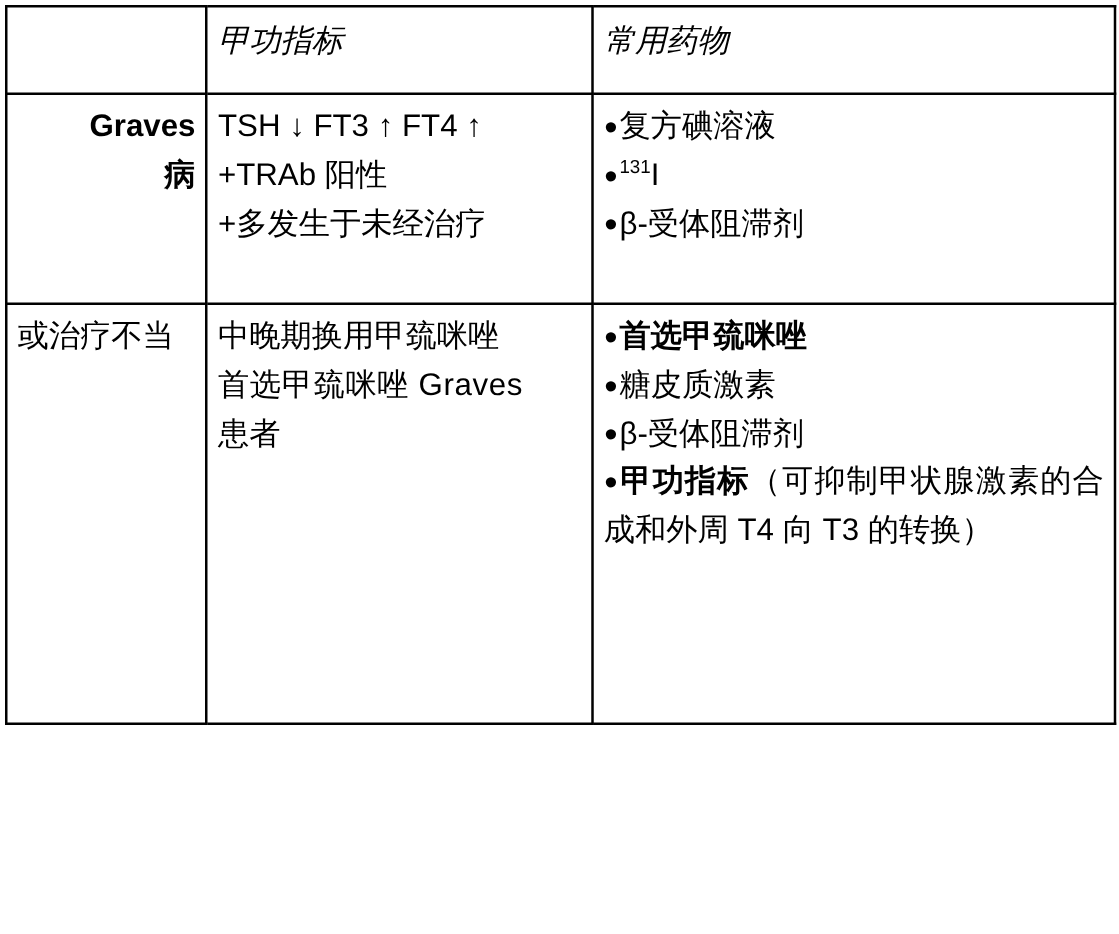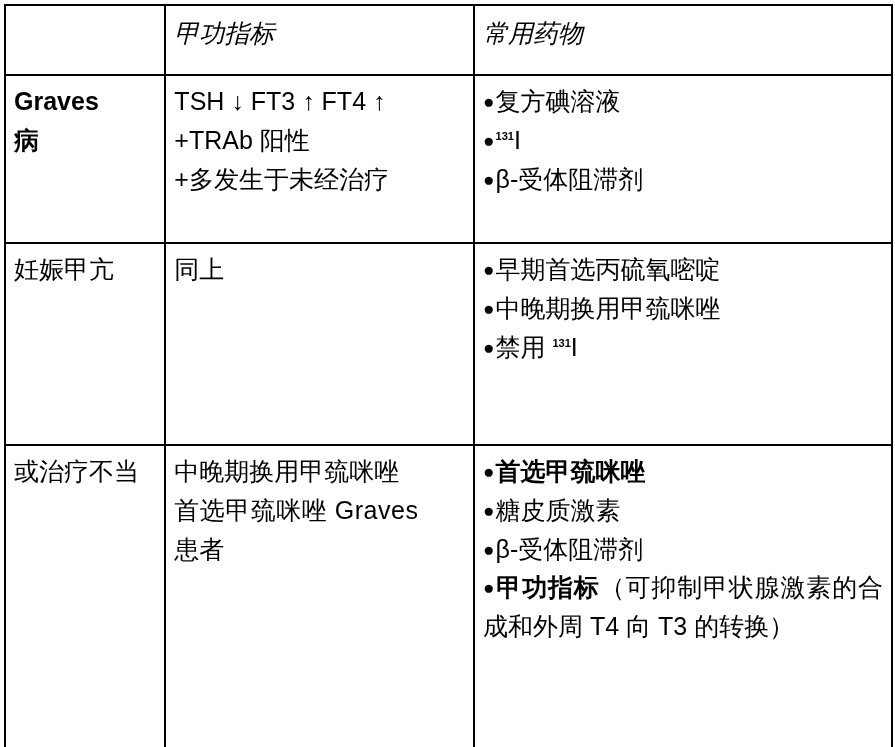--- a/index.html
+++ b/index.html
@@ -39,36 +39,35 @@
 
   .hdr-cell {
     font-size: 25px;
     height: 50px;
     padding-top: 8px !important;
     padding-bottom: 10px !important;
     font-style: italic;
   }
   .hdr-blank { border-top: 2px solid #000; }
 
-  .bold { font-weight: bold; }
+  .bold { font-weight: bold; text-align: right; }
   .line { display: block; white-space: nowrap; }
   .bullet-line {
     display: block;
     white-space: nowrap;
   }
   .bullet {
     font-size: 19px;
     vertical-align: 2px;
     margin-right: 1px;
   }
   sup {
-    font-size: 11px;
+    font-size: 15px;
     vertical-align: super;
     line-height: 0;
-    font-weight: bold;
   }
   .justify-block {
     display: block;
     text-align: justify;
     text-align-last: left;
     white-space: normal;
   }
   .row-graves td { height: 152px; }
   .row-preg td { height: 186px; }
   .row-crisis td { height: 320px; }
@@ -107,39 +106,20 @@
           </span>
           <span class="bullet-line">
             <span class="bullet">●</span><sup>131</sup><span>I</span>
           </span>
           <span class="bullet-line">
             <span class="bullet">●</span><span>β-受体阻滞剂</span>
           </span>
         </td>
       </tr>
 
-      <tr class="row-preg">
-        <td>
-          <span class="line">妊娠甲亢</span>
-        </td>
-        <td>
-          <span class="line">同上</span>
-        </td>
-        <td>
-          <span class="bullet-line">
-            <span class="bullet">●</span><span>早期首选丙硫氧嘧啶</span>
-          </span>
-          <span class="bullet-line">
-            <span class="bullet">●</span><span>中晚期换用甲巯咪唑</span>
-          </span>
-          <span class="bullet-line">
-            <span class="bullet">●</span><span>禁用 </span><sup>131</sup><span>I</span>
-          </span>
-        </td>
-      </tr>
 
       <tr class="row-crisis">
         <td>
           <span class="line">或治疗不当</span>
         </td>
         <td>
           <span class="line">中晚期换用甲巯咪唑</span>
           <span class="line spaced">首选甲巯咪唑 Graves</span>
           <span class="line">患者</span>
         </td>

